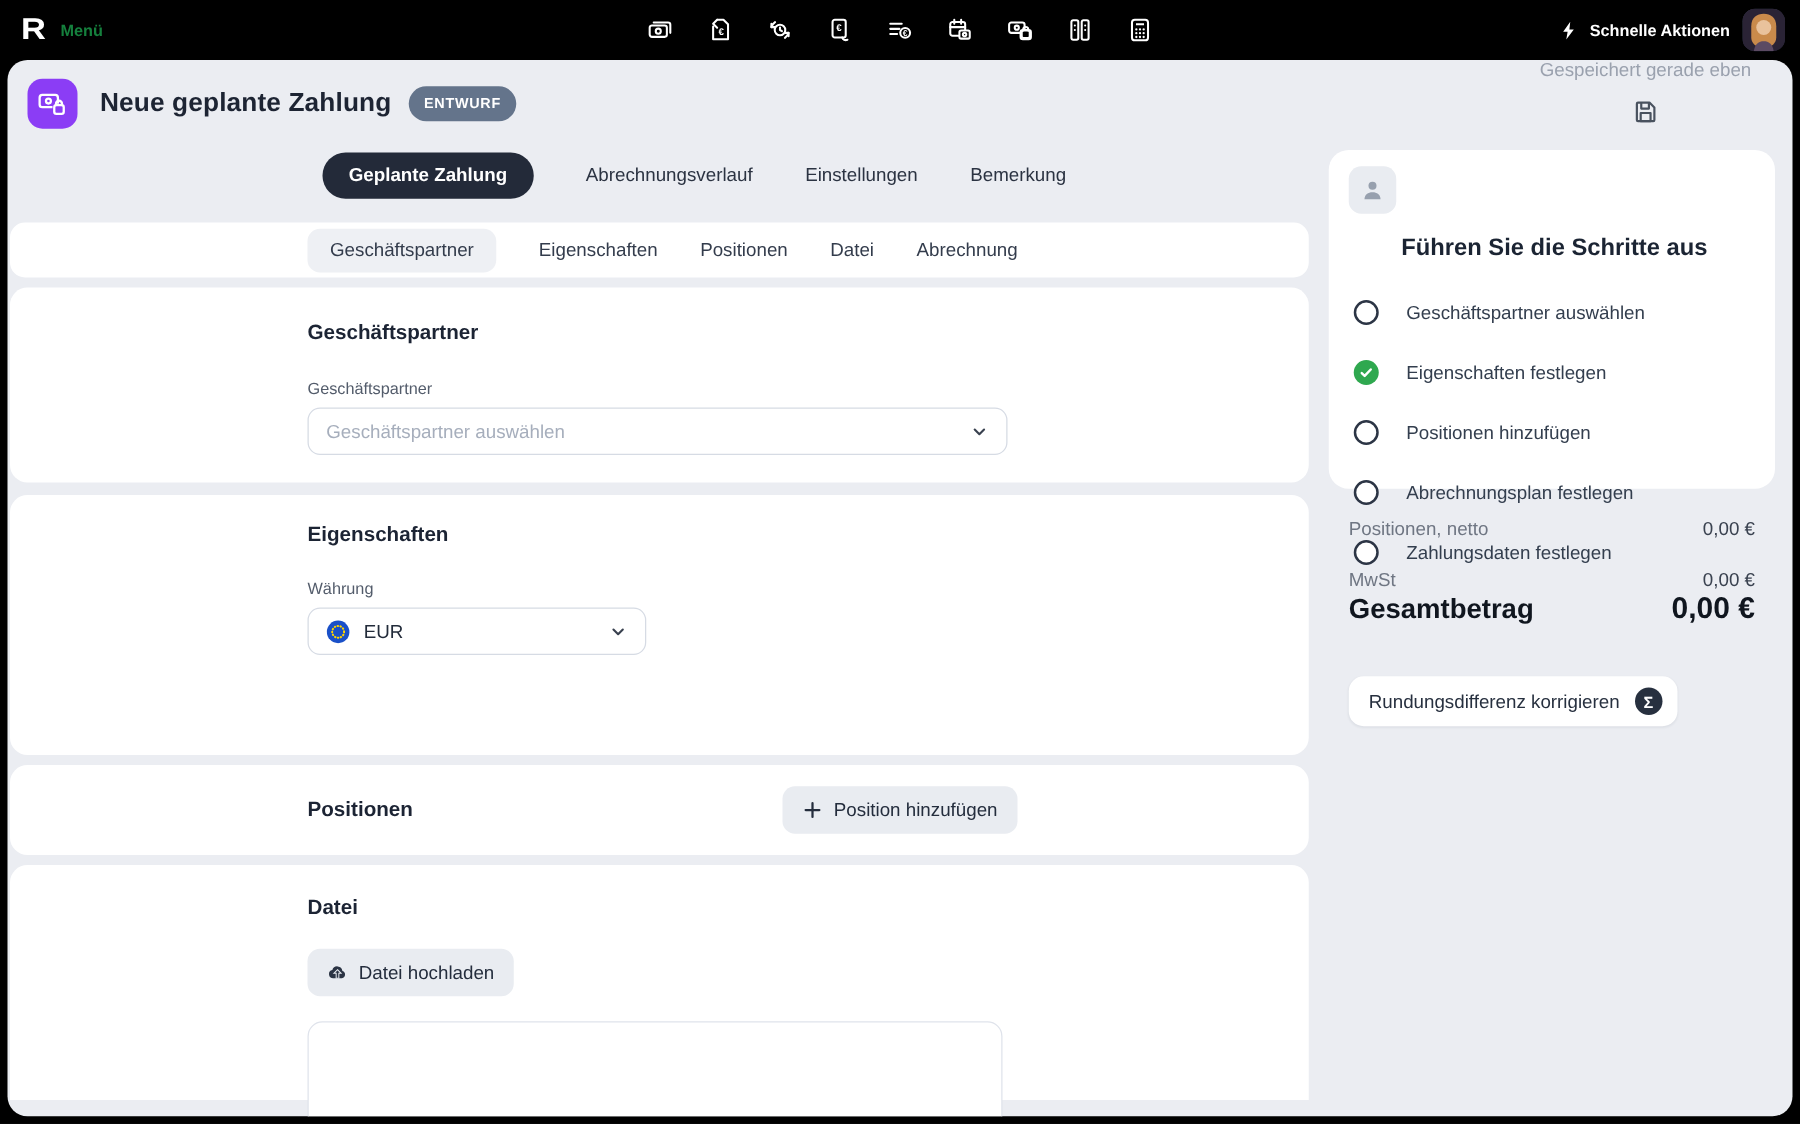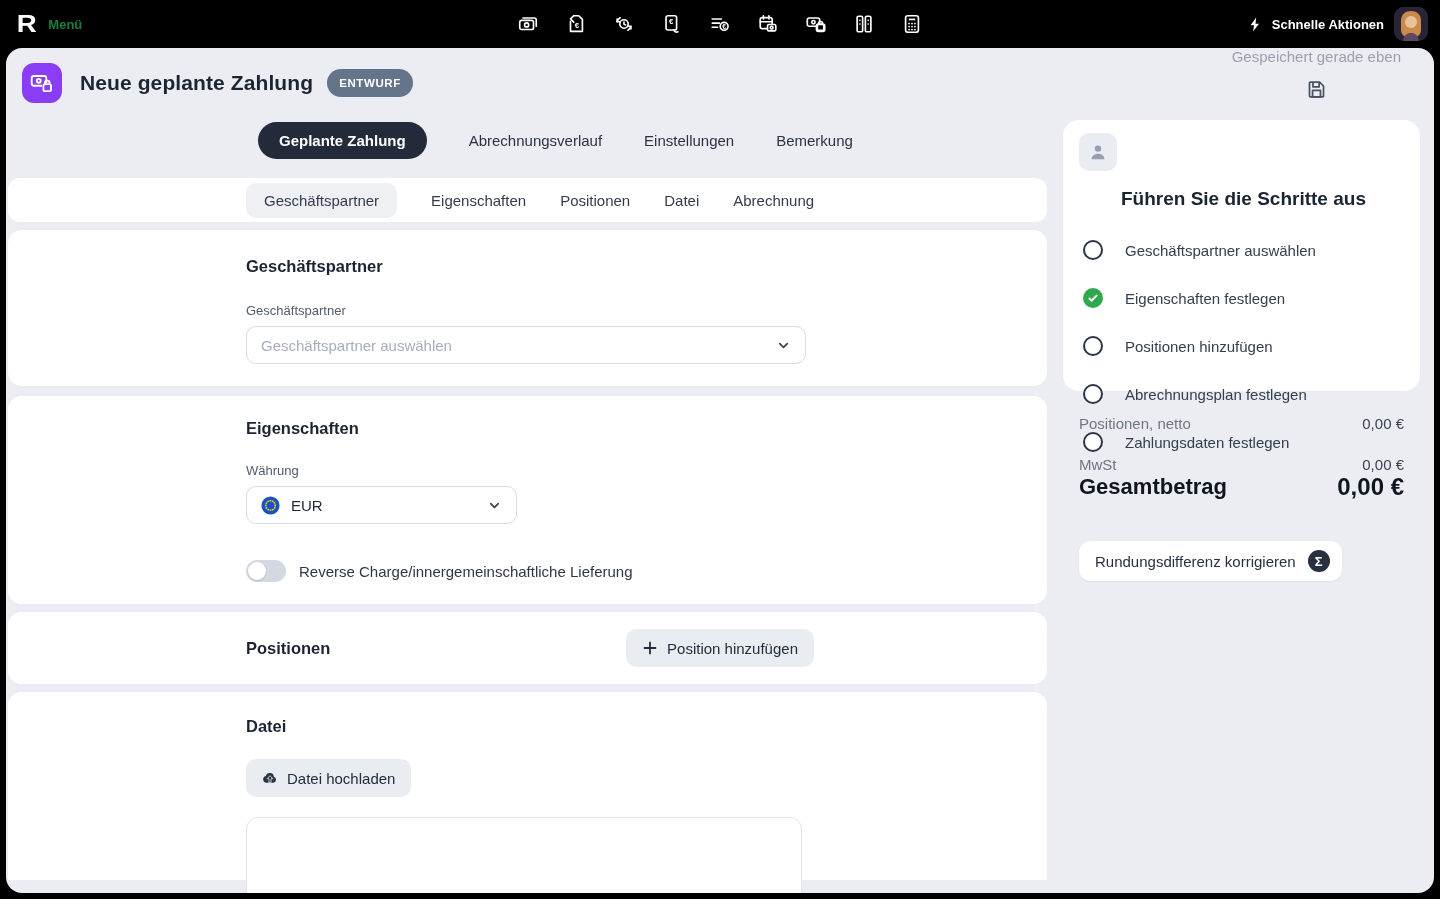--- a/index.html
+++ b/index.html
@@ -310,26 +310,20 @@
                 <circle cx="10" cy="10" r="5" fill="none" stroke="#ffd500" stroke-width="1.7" stroke-dasharray="0.4 2.1" stroke-linecap="round"></circle>
               </svg>
           </span>
           <span class="select-value">EUR</span>
           <span class="chev">
             <svg viewBox="0 0 16 16" fill="none" stroke="#39414f" stroke-width="1.8" stroke-linecap="round" stroke-linejoin="round">
                 <polyline points="4 6 8 10 12 6"></polyline>
               </svg>
           </span>
         </div>
-        <div class="toggle-row">
-          <span class="toggle">
-              <span class="knob"></span>
-            </span>
-          <span class="toggle-label">Reverse Charge/innergemeinschaftliche Lieferung</span>
-        </div>
       </div>
 
       <div class="card card-positions gap8">
         <h3>Positionen</h3>
         <button class="gray-btn">
           <svg viewBox="0 0 16 16" stroke="#242d3d" stroke-width="1.8" stroke-linecap="round">
               <path d="M8 2.5v11M2.5 8h11"></path>
             </svg>
           <span>Position hinzufügen</span>
         </button>

